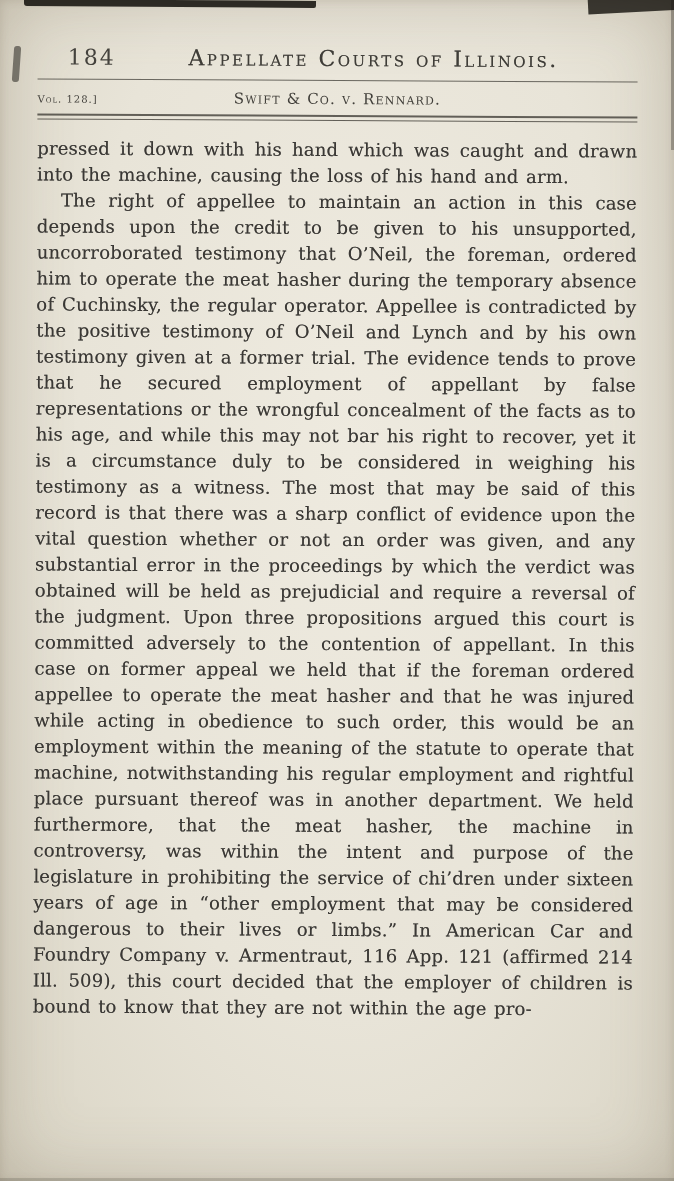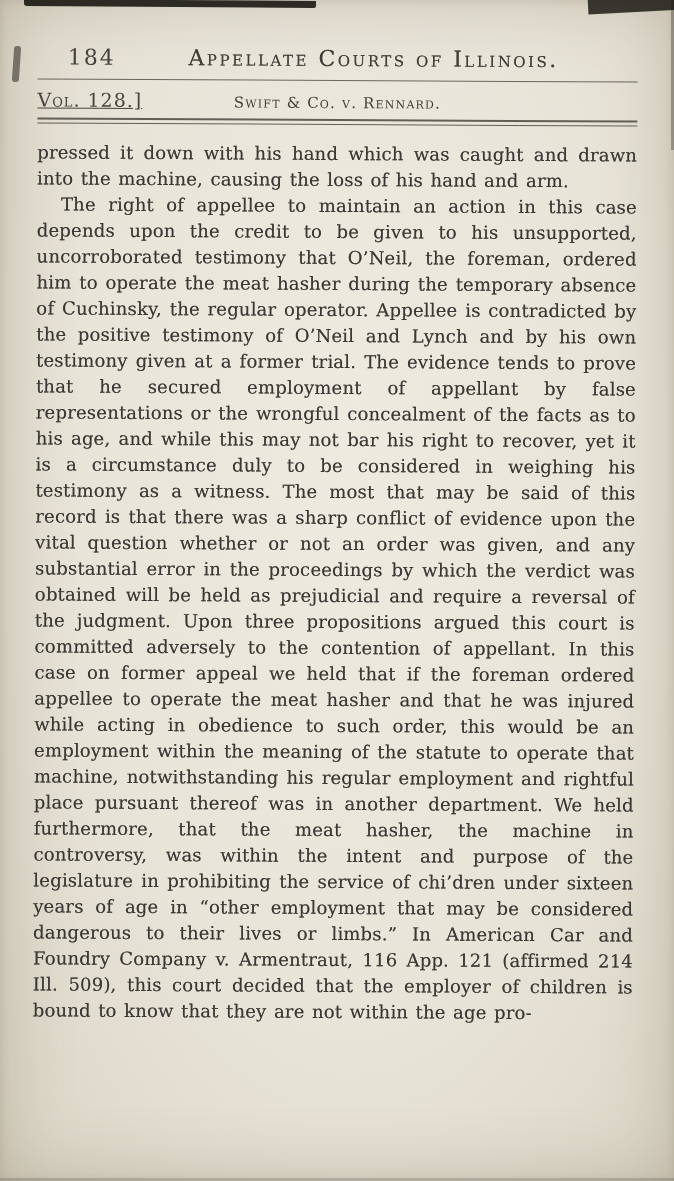--- a/index.html
+++ b/index.html
@@ -70,24 +70,23 @@
 
   .subheader-row {
     display: grid;
     grid-template-columns: 1fr auto 1fr;
     align-items: baseline;
     margin: 9px 0 7px 0;
   }
   .volume-label {
     justify-self: start;
     font-variant: small-caps;
-    font-size: 19px;
+    font-size: 10px;
     letter-spacing: 1px;
     color: #46443f;
-    text-decoration: underline;
   }
   .case-name {
     justify-self: center;
     font-variant: small-caps;
     font-size: 15px;
     letter-spacing: 1.2px;
     color: #403e39;
   }
 
   .rule-double {

